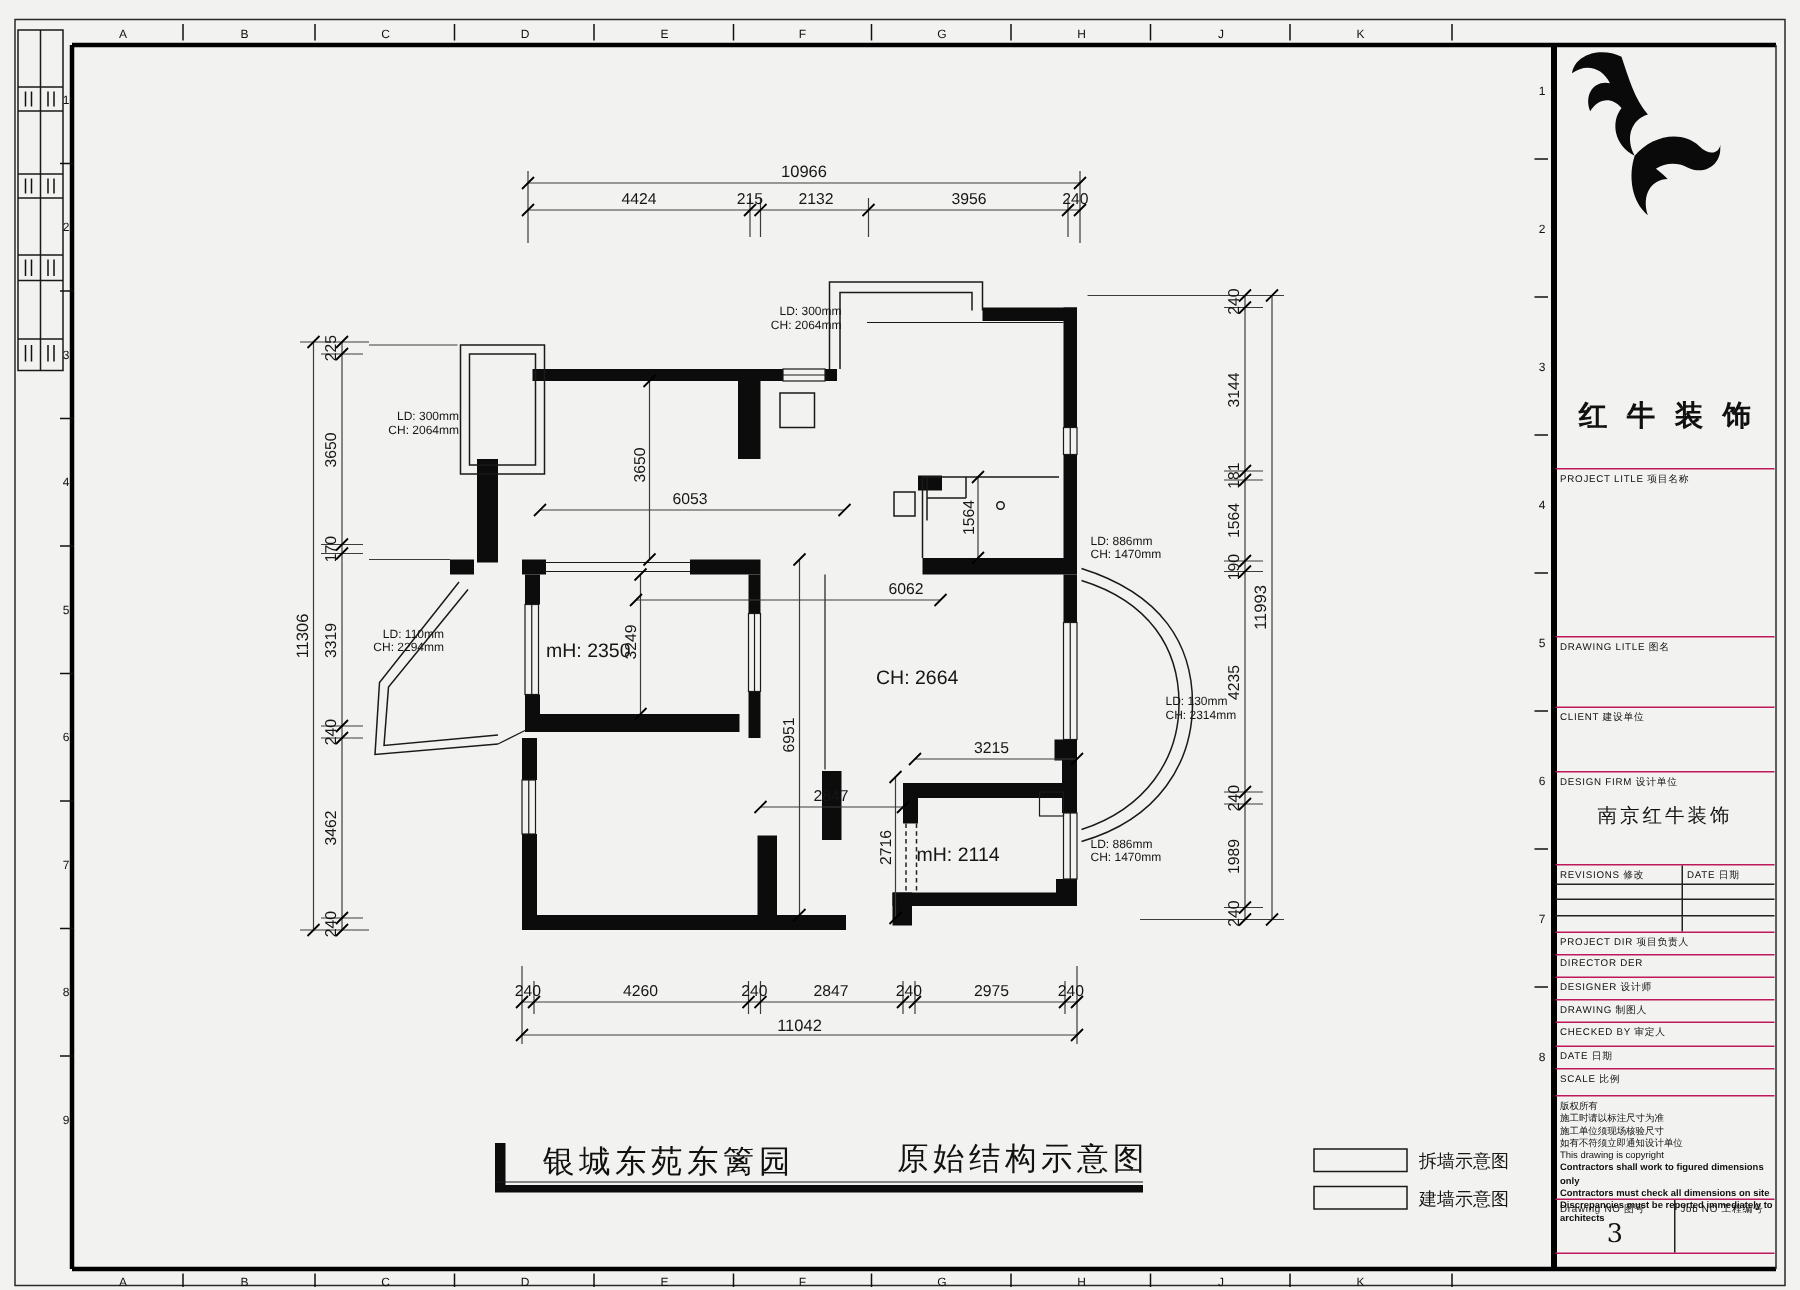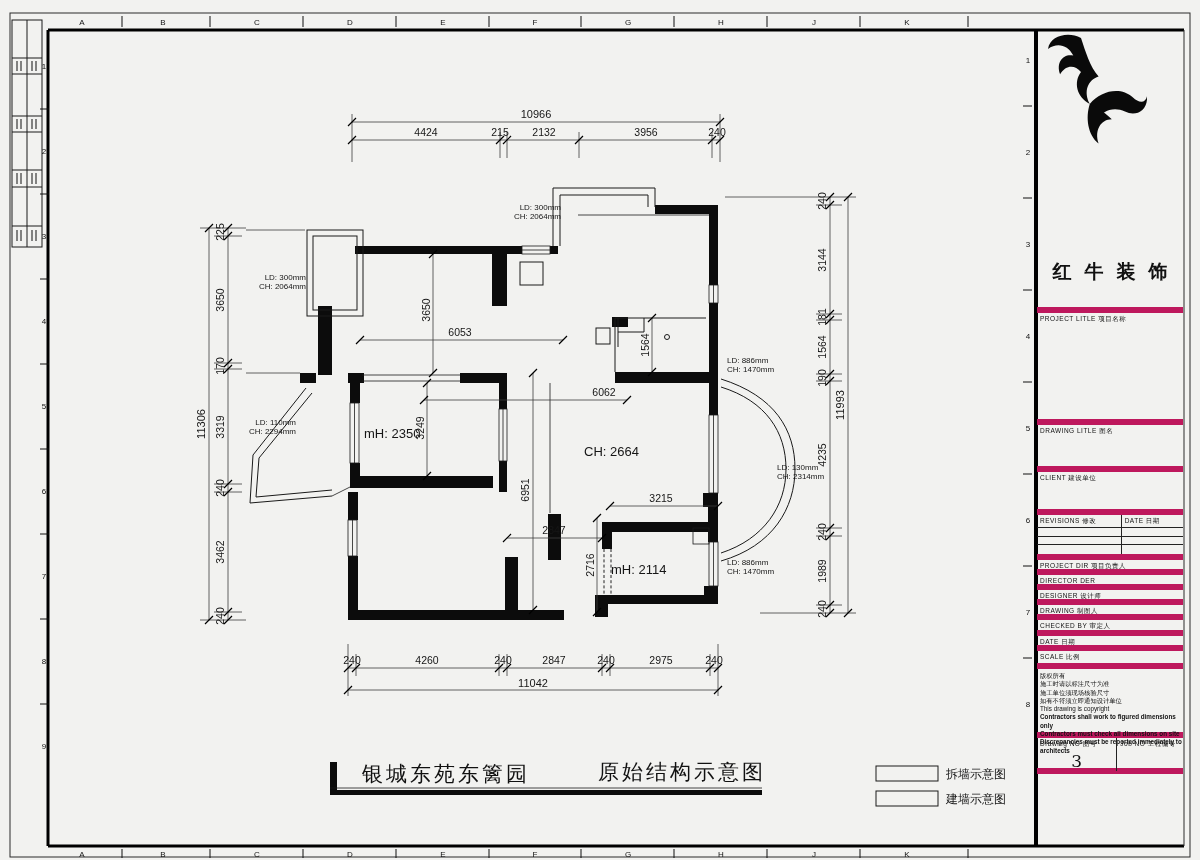--- a/index.html
+++ b/index.html
@@ -21,21 +21,21 @@
   .dim{font-size:10.5px;}
   .dimt{font-size:11px;}
   .rm{font-size:13px;}
   .wl{font-size:8px;}
   .edge{font-size:8px;fill:#111;}
   .ftitle{font-size:21px;letter-spacing:3px;fill:#111;}
   .leg{font-size:12px;}
   
   .tblock{position:absolute;left:1037px;top:30px;width:146px;height:816px;
           display:flex;flex-direction:column;color:#111;}
-  .tb-sec{border-bottom:6px solid #be185d;position:relative;box-sizing:border-box;}
+  .tb-sec{border-bottom:1px solid #be185d;position:relative;box-sizing:border-box;}
   .tb-lab{font-size:6.5px;letter-spacing:.5px;display:block;padding:2px 0 0 3px;}
   .tb-logo{height:283px;display:flex;flex-direction:column;align-items:center;justify-content:flex-end;}
   .tb-brand{font-size:19px;font-weight:bold;letter-spacing:13px;padding-left:13px;margin:14px 0 22px 0;white-space:nowrap;}
   .tb-project{height:112px;}
   .tb-dt{height:47px;}
   .tb-client{height:43px;}
   .tb-firm{height:62px;}
   .tb-firm .firm-val{font-size:13px;text-align:center;margin-top:9px;letter-spacing:2px;}
   .tb-rev{height:45px;display:grid;grid-template-columns:58% 42%;grid-template-rows:13px 1fr 1fr 1fr;}
   .tb-rev>div{border-right:1px solid #222;border-bottom:1px solid #222;}
@@ -364,20 +364,24 @@
   </div>
   <div class="tb-sec tb-project">
     <span class="tb-lab">PROJECT LITLE  项目名称</span>
   </div>
   <div class="tb-sec tb-dt">
     <span class="tb-lab">DRAWING LITLE  图名</span>
   </div>
   <div class="tb-sec tb-client">
     <span class="tb-lab">CLIENT  建设单位</span>
   </div>
+  <div class="tb-sec tb-firm">
+    <span class="tb-lab">DESIGN FIRM  设计单位</span>
+    <div class="firm-val">南京红牛装饰</div>
+  </div>
   <div class="tb-sec tb-rev">
     <div>
           <span class="tb-lab">REVISIONS  修改</span>
         </div>
     <div>
           <span class="tb-lab">DATE  日期</span>
         </div>
     <div></div>
         <div></div>
     <div></div>

